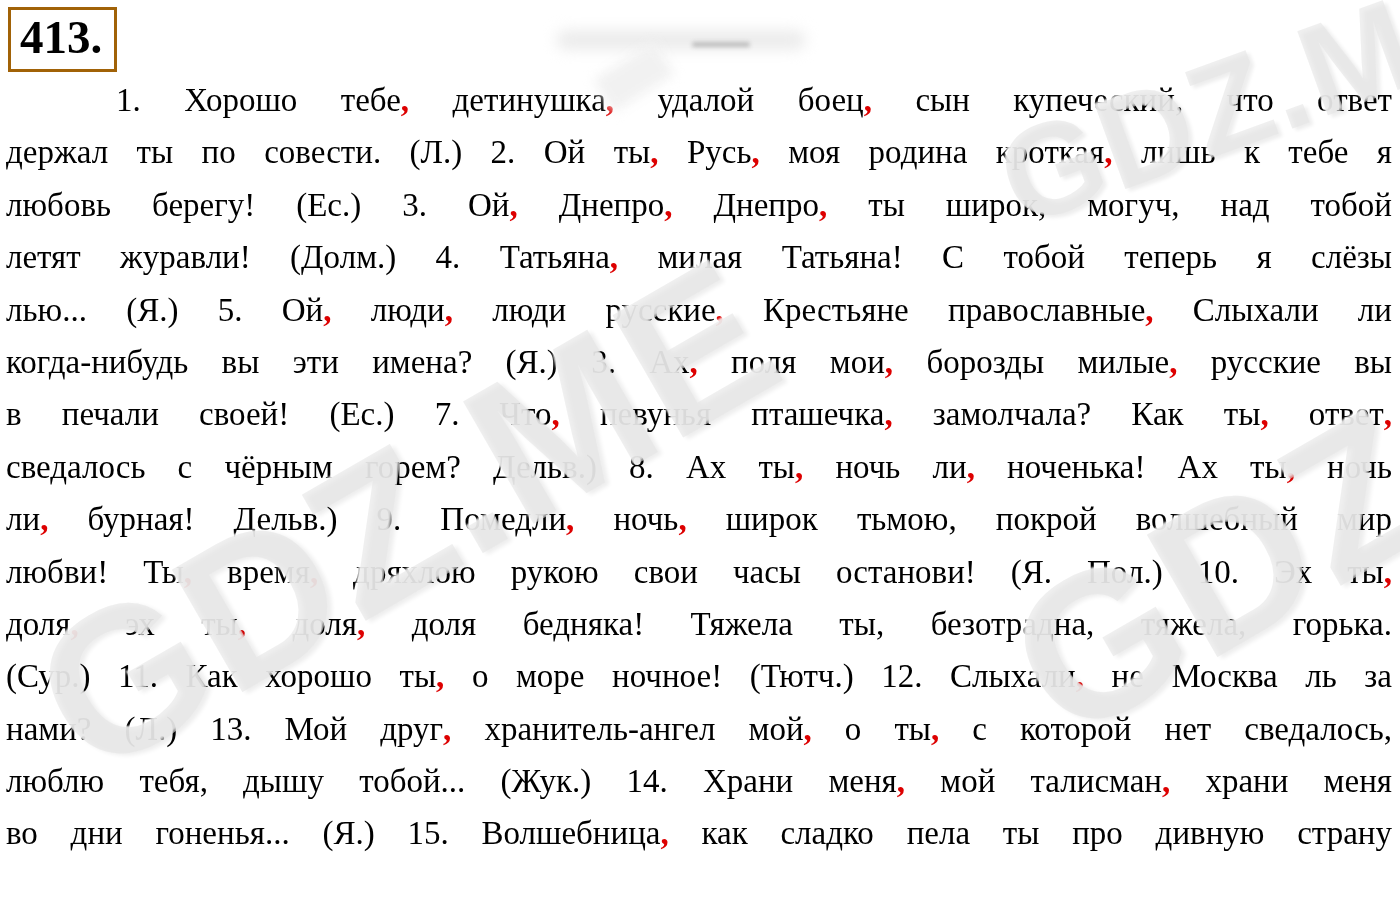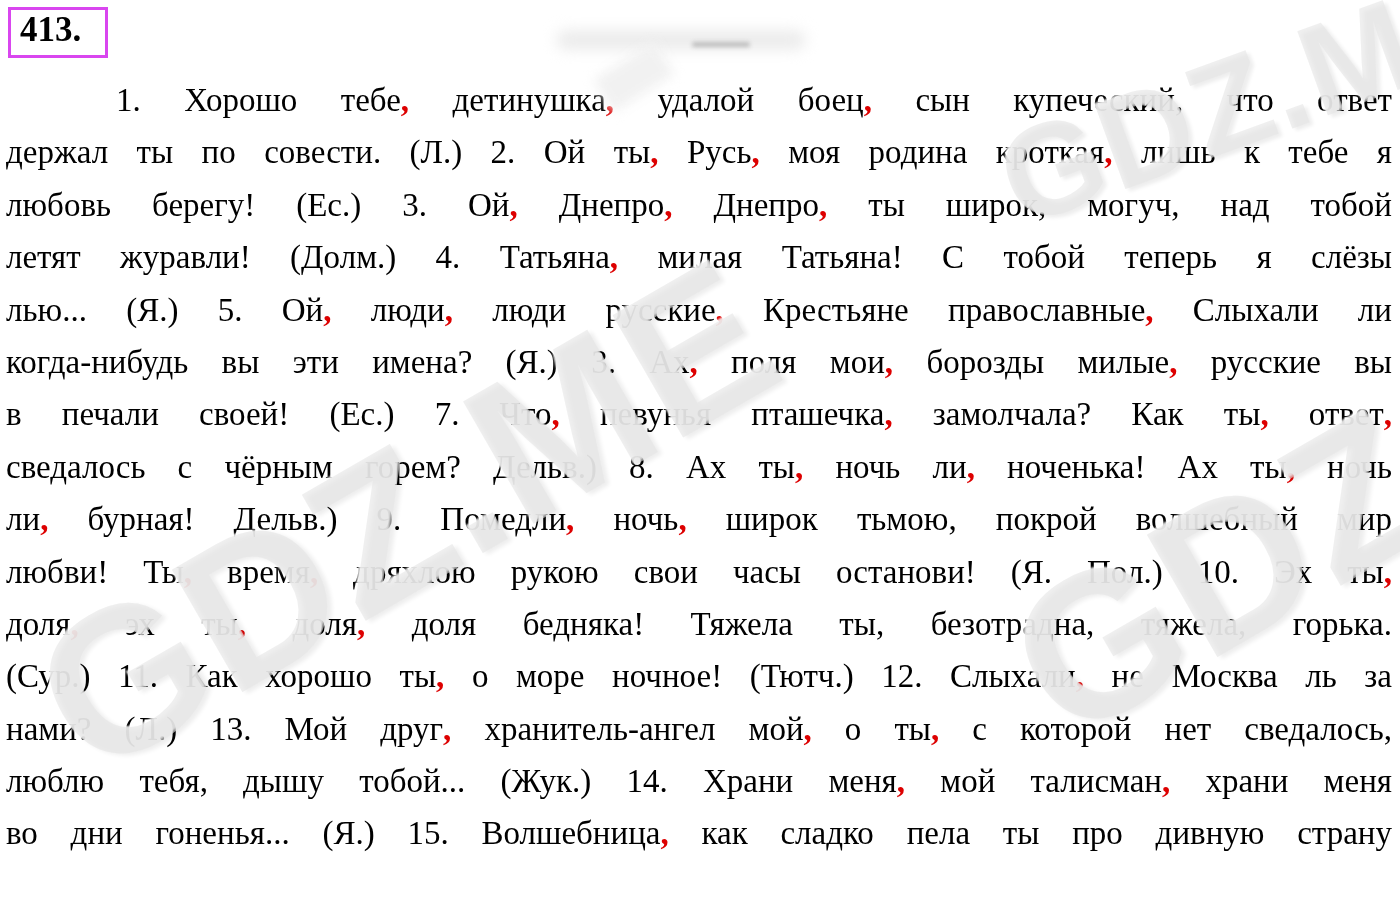--- a/index.html
+++ b/index.html
@@ -4,23 +4,23 @@
 <style>
   html,body{margin:0;padding:0;}
   body{
     width:1400px;height:913px;position:relative;overflow:hidden;
     background:#ffffff;
     font-family:"Liberation Serif","DejaVu Serif",serif;
     color:#000;
   }
   .ex-box{
     position:absolute;left:8px;top:7px;
-    border:3px solid #d946ef;
-    padding:0 24px 5px 9px;
-    font-size:35px;font-weight:bold;
+    border:3px solid #a16207;
+    padding:0 12px 5px 9px;
+    font-size:47px;font-weight:bold;
     background:#fff;z-index:2;
   }
   .text-block{
     position:absolute;left:6px;right:8px;top:74px;z-index:1;
   }
   .line{
     height:52.4px;line-height:52.4px;
     font-size:33px;
     text-align:justify;
     overflow:hidden;

